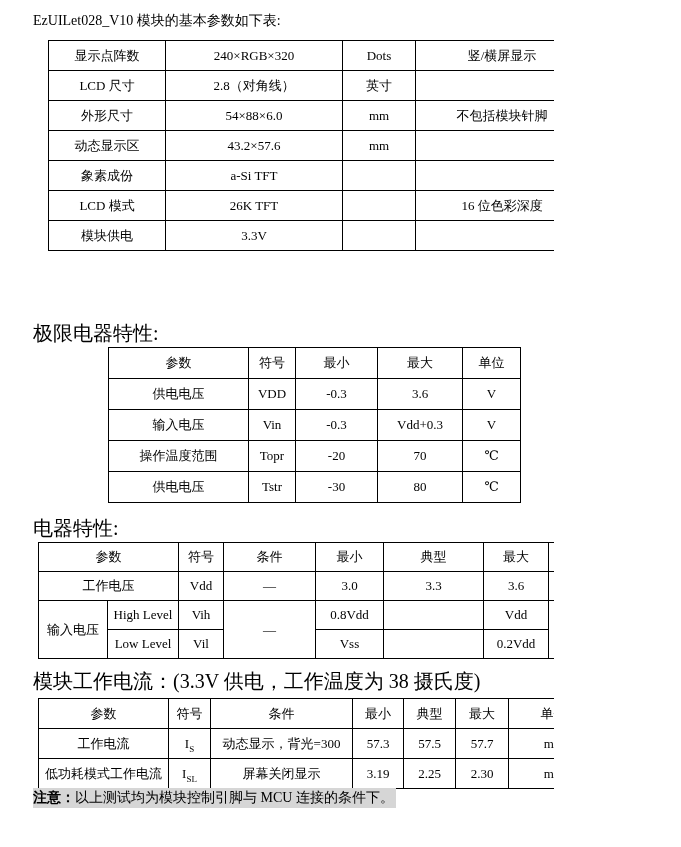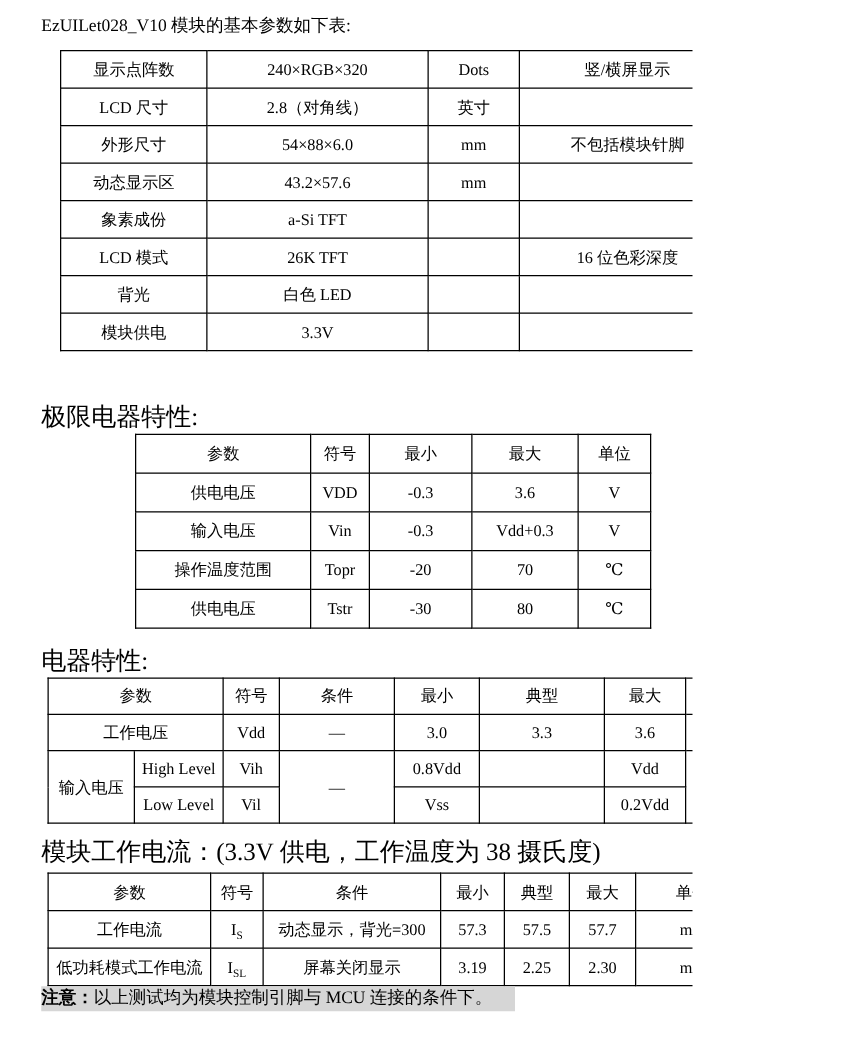--- a/index.html
+++ b/index.html
@@ -32,21 +32,21 @@
   .t1 tr{height:30px;}
   .t2{left:108px;top:347px;width:412px;}
   .t2 tr{height:31px;}
   .t3{left:38px;top:542px;width:560px;}
   .t3 tr{height:29px;}
   .t4{left:38px;top:698px;width:560px;}
   .t4 tr{height:30px;}
   .vtop{vertical-align:top;padding-top:6px;}
   sub.sym{font-size:9px;line-height:0;}
   .note{position:absolute;left:33px;top:789px;font-size:14px;}
-  .note-hl{background:#d6d6d6;padding:2px 18px 3px 0;}
+  .note-hl{background:#d6d6d6;padding:2px 2px 3px 0;}
   .note-hl b{font-weight:bold;}
 </style>
 </head>
 <body>
 
 <div class="page">
 
   <div class="title">EzUILet028_V10 模块的基本参数如下表:</div>
 
   <table class="t t1">
@@ -85,26 +85,20 @@
       <td>象素成份</td>
       <td>a-Si TFT</td>
       <td></td>
       <td></td>
     </tr>
     <tr>
       <td>LCD 模式</td>
       <td>26K TFT</td>
       <td></td>
       <td>16 位色彩深度</td>
-    </tr>
-    <tr>
-      <td>背光</td>
-      <td>白色 LED</td>
-      <td></td>
-      <td></td>
     </tr>
     <tr>
       <td>模块供电</td>
       <td>3.3V</td>
       <td></td>
       <td></td>
     </tr>
   </tbody>
     </table>
 

